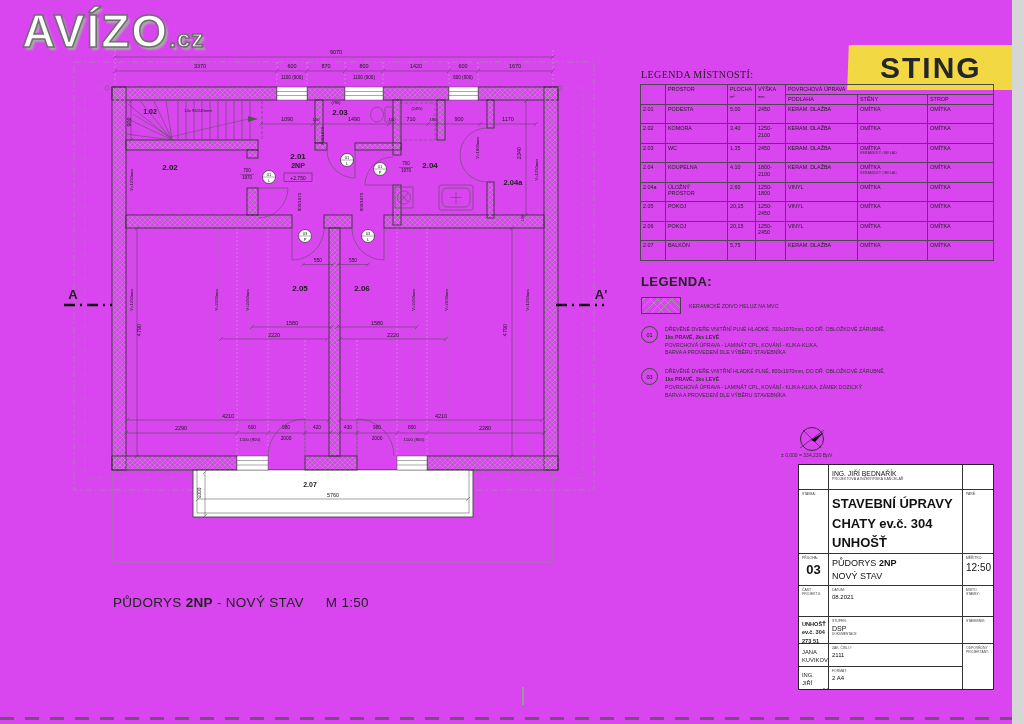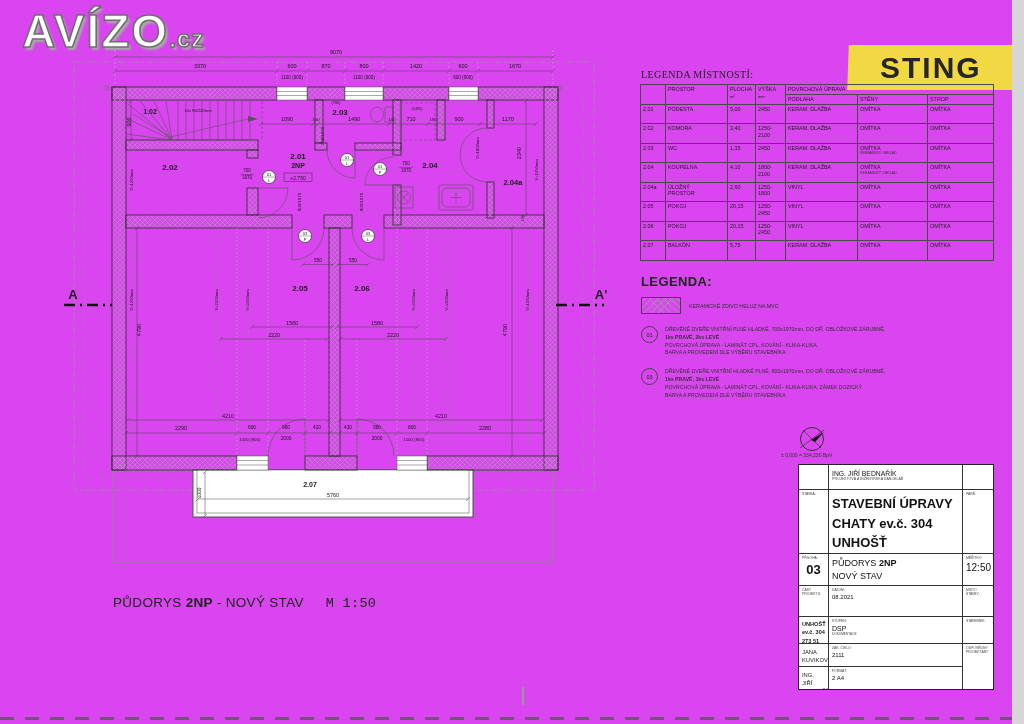--- a/index.html
+++ b/index.html
@@ -13,21 +13,21 @@
          display:flex;align-items:center;justify-content:center;transform:skewX(-2deg);}
   .sting span{font-size:30px;font-weight:900;letter-spacing:2px;color:#262626;transform:skewX(2deg);}
   .edge-strip{position:absolute;left:1012px;top:0;width:12px;height:724px;background:#d6d6d6;}
   .bottom-dashes{position:absolute;left:0;top:717px;width:1024px;height:3px;
       background:repeating-linear-gradient(90deg,#555 0 14px,transparent 14px 25px);opacity:.75;}
   .footer-tick{position:absolute;left:522px;top:687px;width:1.5px;height:18px;background:#999;}
   
   #plan-svg{position:absolute;left:0;top:0;}
   .plan-caption{position:absolute;left:113px;top:595px;font-size:13.5px;letter-spacing:.3px;color:#222;}
   .plan-caption b{font-weight:bold;}
-  .plan-caption .scale{margin-left:18px;font-family:Liberation Mono, monospace;}
+  .plan-caption .scale{margin-left:18px;}
   
   .lr-title{position:absolute;left:641px;top:69px;font-size:10px;letter-spacing:.4px;color:#222;font-family:Liberation Serif, serif;}
   table.lr{position:absolute;left:640px;top:84px;border-collapse:collapse;table-layout:fixed;}
   table.lr th,table.lr td{border:0.75px solid #4a4a4a;font-size:5.4px;font-weight:normal;
       padding:1px 2px;vertical-align:top;text-align:left;color:#222;line-height:1.25;}
   table.lr{border:1.4px solid #333;}
   table.lr th{font-size:5.4px;}
   td.c-id{font-size:7px;font-weight:bold;text-align:center;vertical-align:middle;}
   td.c-num{text-align:center;}
   td.pre{white-space:pre-line;}

